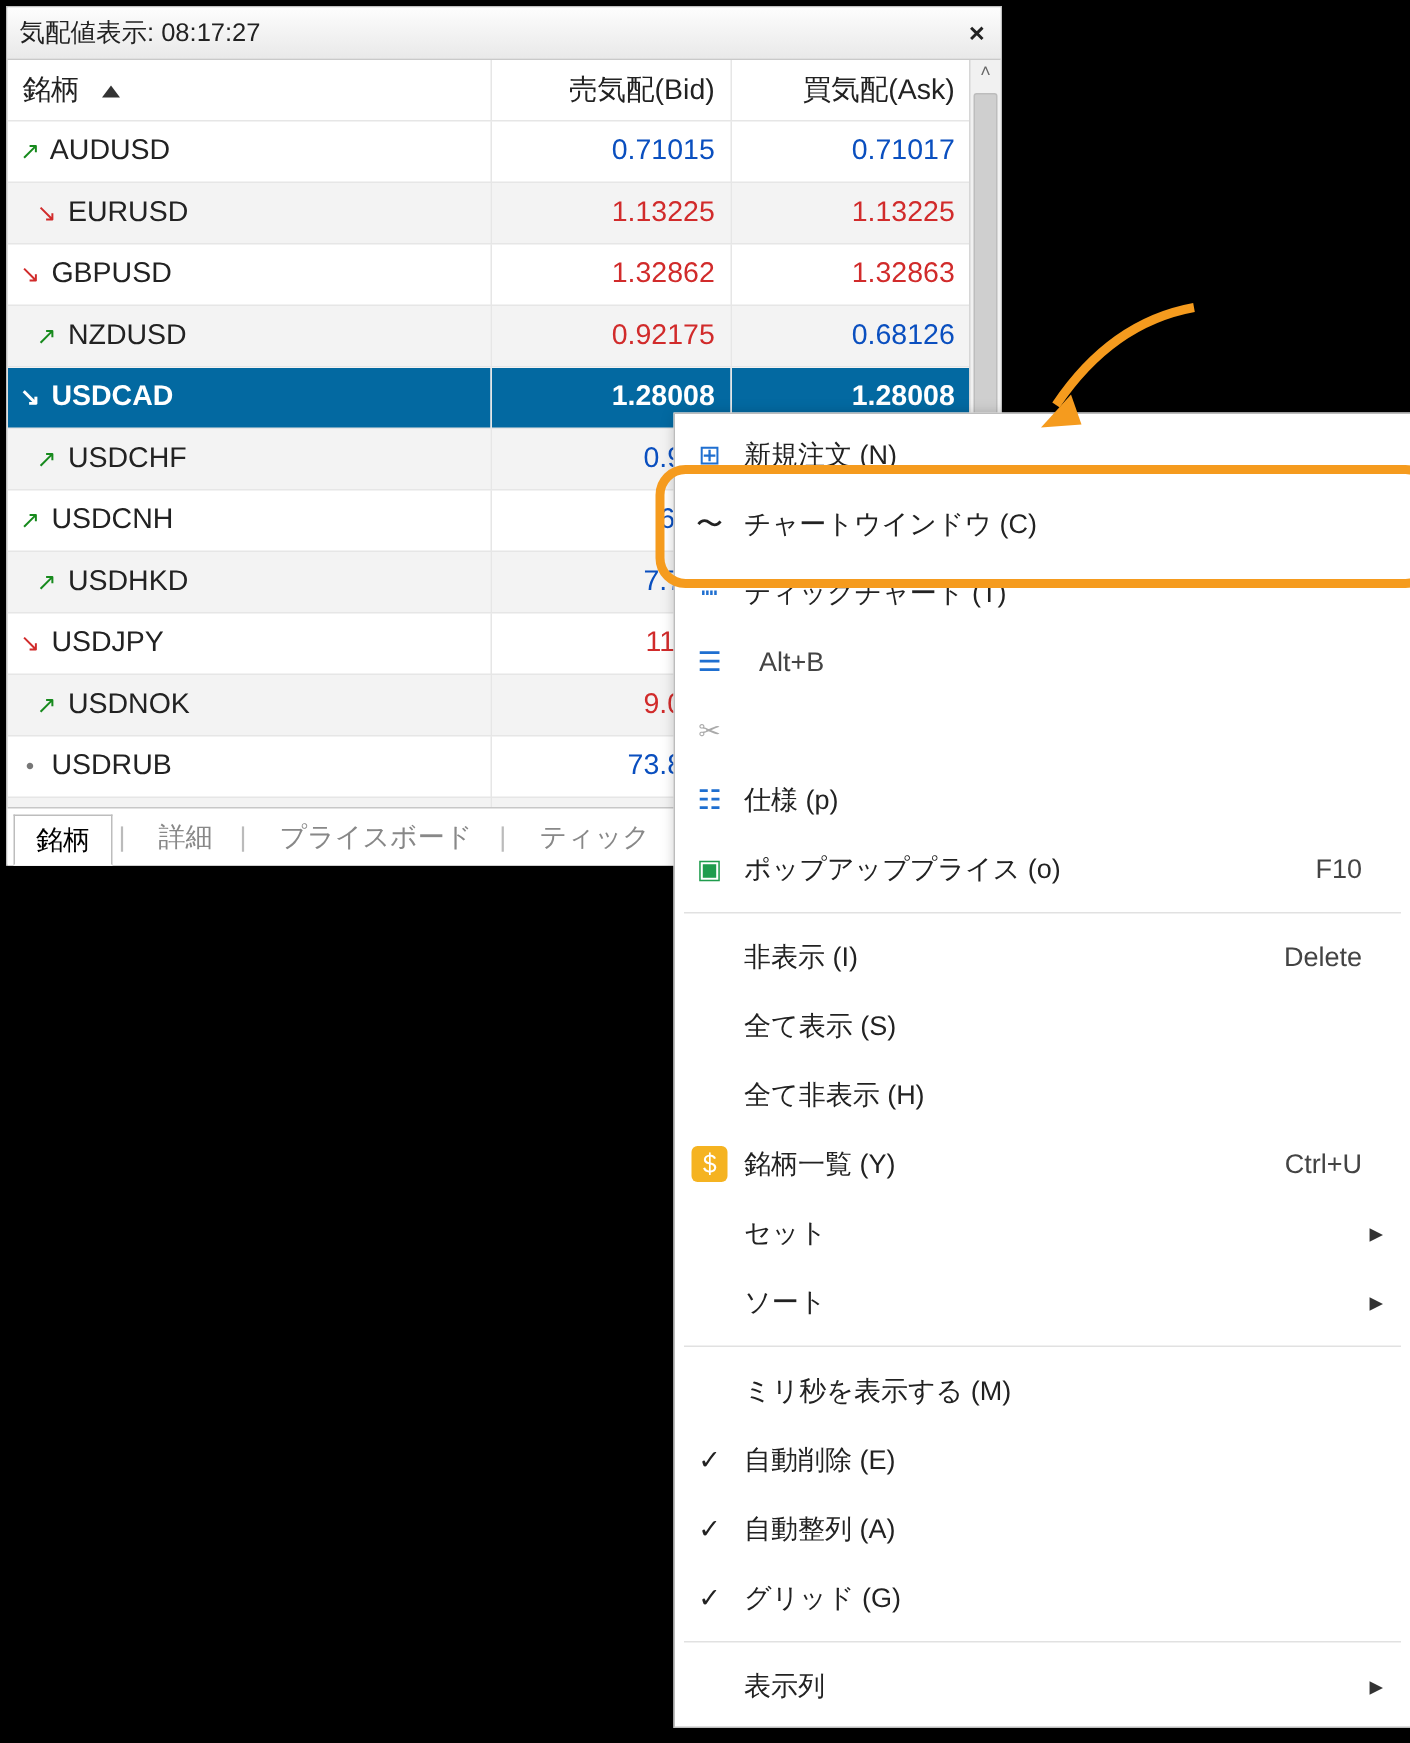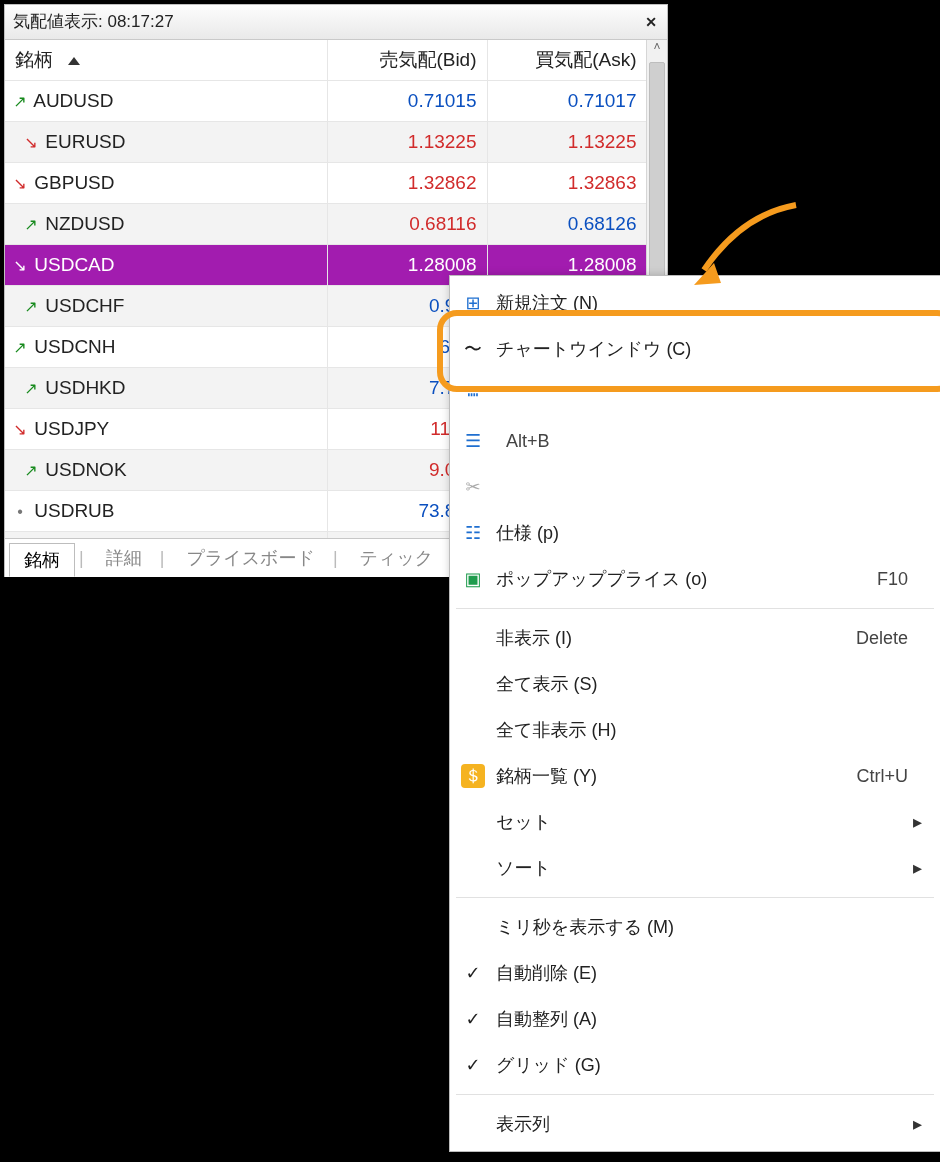--- a/index.html
+++ b/index.html
@@ -66,21 +66,21 @@
     overflow: hidden;
   }
   th {
     background: #fff;
   }
   col.sym { width: 322px; }
   col.bid { width: 160px; }
   col.ask { width: 160px; }
   th.num, td.num { text-align: right; margin-left: 40px; }
   tr.alt td { background: #f3f3f3; padding-left: 17px; }
-  tr.sel td { background: #a21caf; color: #fff; }
+  tr.sel td { background: #0369a1; color: #fff; font-weight: bold; }
   .dir-up   { color: #178a1d; }
   .dir-down { color: #d12b2b; }
   .dir-none { color: #777; }
   .val-up   { color: #0a4fbf; }
   .val-down { color: #d12b2b; }
   tr.sel td, tr.sel td .val-up, tr.sel td .val-down,
   tr.sel td .dir-up, tr.sel td .dir-down, tr.sel td .dir-none { color: #fff; }
   .sym-cell { padding-left: 6px; }
   .sym-cell .arrow { display:inline-block; width: 18px; text-align:center; font-size:16px; }
   .sort-ind {
@@ -217,21 +217,21 @@
               <td class="num"><span class="val-down">1.13225</span></td>
               <td class="num"><span class="val-down">1.13225</span></td>
             </tr>
             <tr>
               <td class="sym-cell"><span class="arrow dir-down">↘</span><span> GBPUSD</span></td>
               <td class="num"><span class="val-down">1.32862</span></td>
               <td class="num"><span class="val-down">1.32863</span></td>
             </tr>
             <tr class="alt">
               <td class="sym-cell"><span class="arrow dir-up">↗</span><span> NZDUSD</span></td>
-              <td class="num"><span class="val-down">0.68116</span></td>
+              <td class="num"><span class="val-down">0.92175</span></td>
               <td class="num"><span class="val-up">0.68126</span></td>
             </tr>
             <tr class="sel">
               <td class="sym-cell"><span class="arrow dir-down">↘</span><span> USDCAD</span></td>
               <td class="num"><span class="val-up">1.28008</span></td>
               <td class="num"><span class="val-up">1.28008</span></td>
             </tr>
             <tr class="alt">
               <td class="sym-cell"><span class="arrow dir-up">↗</span><span> USDCHF</span></td>
               <td class="num"><span class="val-up">0.920</span></td>
@@ -297,20 +297,21 @@
       <span class="sub"></span>
     </div>
     <div class="mi">
       <span class="ico">〜</span>
       <span class="lbl">チャートウインドウ (C)</span>
       <span class="sc"></span>
       <span class="sub"></span>
     </div>
     <div class="mi">
       <span class="ico" style="color: rgb(31, 111, 208);">┉</span>
+      <span class="lbl">ティックチャート (T)</span>
       <span class="sc"></span>
       <span class="sub"></span>
     </div>
     <div class="mi">
       <span class="ico" style="color: rgb(31, 111, 208);">☰</span>
       <span class="sc">Alt+B</span>
       <span class="sub"></span>
     </div>
     <div class="mi disabled">
       <span class="ico" style="color: rgb(170, 170, 170);">✂</span>

